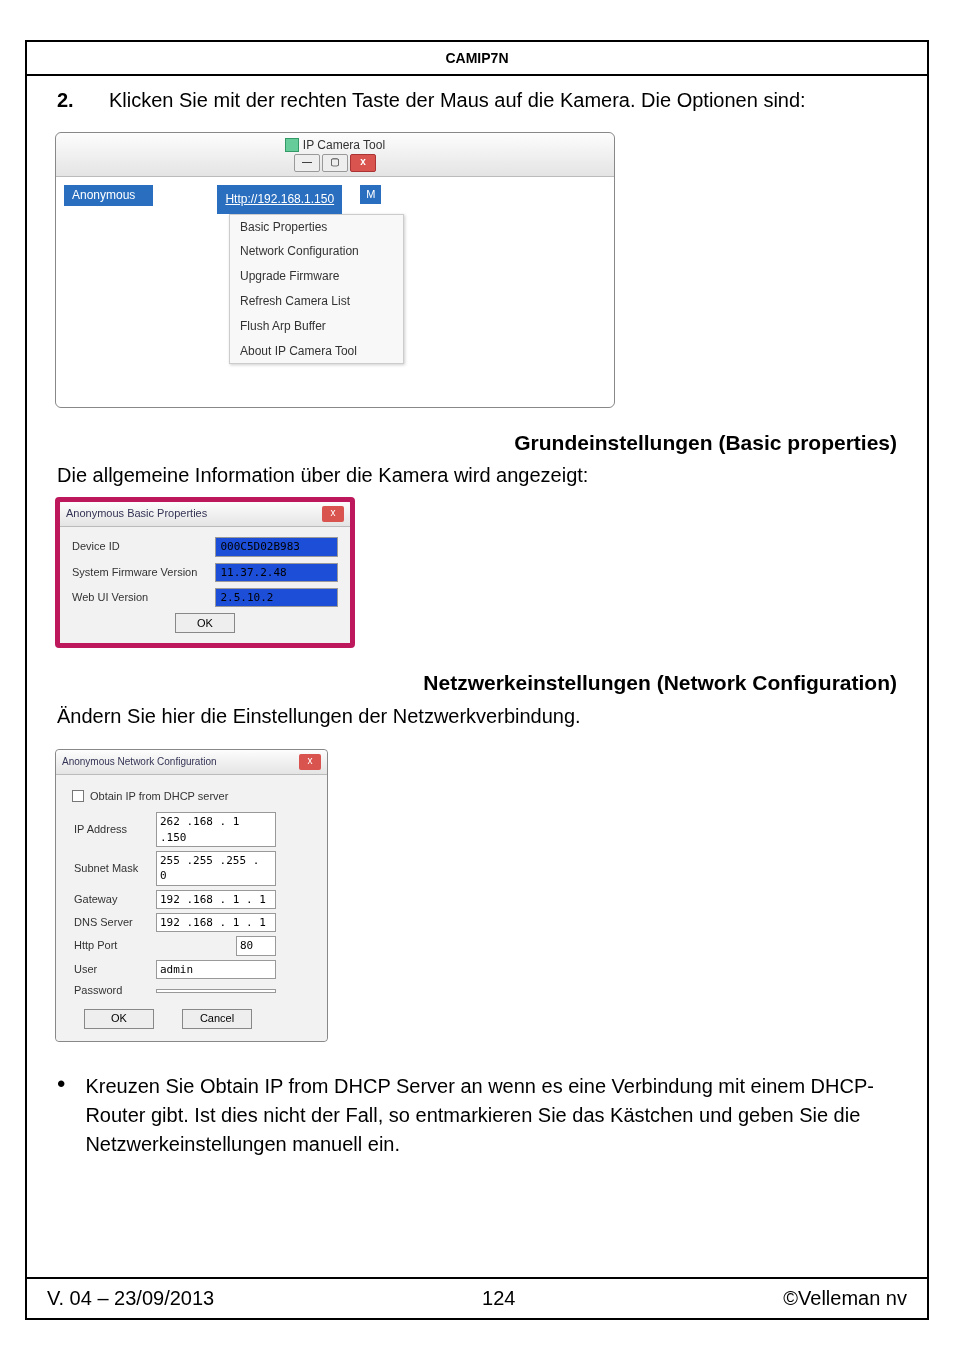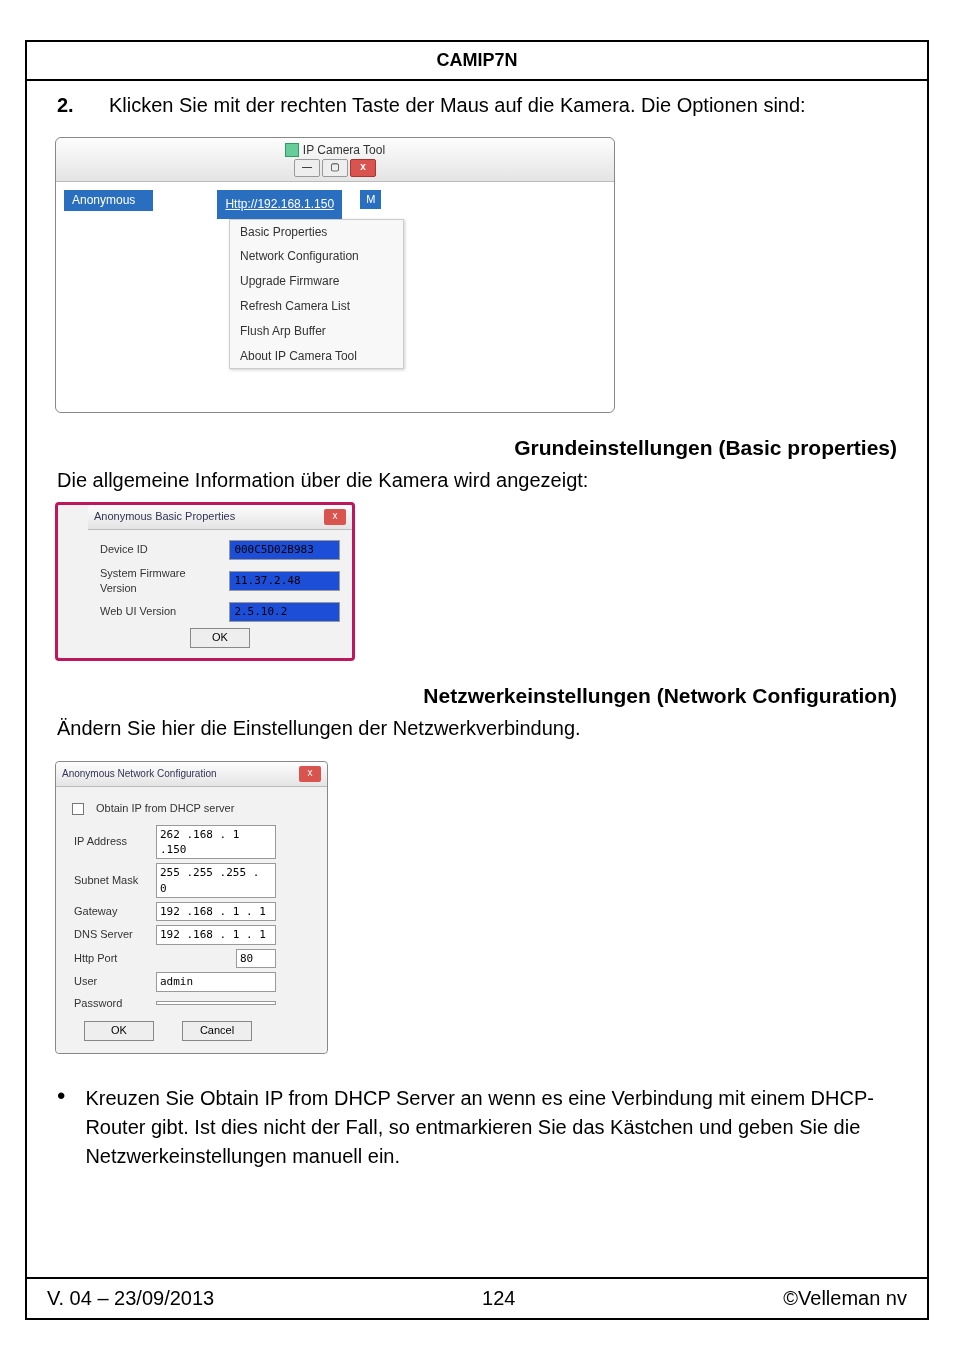--- a/index.html
+++ b/index.html
@@ -15,21 +15,21 @@
     margin: 40px 25px 25px 25px;
     height: 1280px;
     position: relative;
     background: #fff;
   }
   .header-bar {
     border-bottom: 2px solid #000;
     text-align: center;
     padding: 8px 0;
     font-weight: bold;
-    font-size: 18px;
+    font-size: 14px;
   }
   .content { padding: 10px 30px; font-size: 20px; line-height: 1.4; }
   .step-row { display: flex; gap: 24px; margin-bottom: 18px; }
   .step-num { font-weight: bold; min-width: 28px; }
   .step-text { flex: 1; }
   .screenshot-win {
     border: 1px solid #888;
     border-radius: 6px;
     width: 560px;
     margin-left: -2px;
@@ -55,33 +55,33 @@
   .win-body { background:#fff; padding:8px; height:230px; border-radius:0 0 6px 6px;}
   .cam-row { display:flex; align-items:flex-start; }
   .cam-badge { background:#2a6fbf; color:#fff; padding:2px 18px 2px 8px; font-size:12px;}
   .cam-url { background:#2a6fbf; color:#fff; text-decoration:underline; padding:6px 8px; font-size:12px; margin-left:64px; white-space:nowrap;}
   .cam-flag { background:#2a6fbf; color:#fff; padding:2px 6px; margin-left:18px; font-size:11px;}
   .ctx-menu { margin-left:165px; background:#f8f8f8; border:1px solid #ccc; width:175px; font-size:12px; box-shadow:1px 1px 3px rgba(0,0,0,0.2);}
   .ctx-menu div { padding:4px 10px; color:#333;}
   .section-head { font-weight:bold; font-size:21px; margin-top:20px; margin-bottom:4px;text-align:right;}
   .section-sub { font-size:20px; margin-bottom:8px;}
   
-  .dlg-bp { width:300px; border:3px solid #be185d; border-radius:4px; font-family:"Segoe UI",Tahoma,sans-serif; font-size:11px; background:#f2f2f2; margin-left:-2px;padding-left:30px;}
+  .dlg-bp { width:300px; border:5px solid #be185d; border-radius:4px; font-family:"Segoe UI",Tahoma,sans-serif; font-size:11px; background:#f2f2f2; margin-left:-2px;}
   .dlg-title { display:flex; justify-content:space-between; align-items:center; padding:4px 6px; background:linear-gradient(#fdfdfd,#e4e4e4); border-bottom:1px solid #bbb; border-radius:4px 4px 0 0;}
   .dlg-title .t { color:#335; }
   .dlg-title .x { background:#d9534f; color:#fff; width:22px; height:16px; text-align:center; border-radius:2px; font-size:10px; line-height:14px;}
   .dlg-body { padding:10px 12px; background:#f2f2f2; border-radius:0 0 4px 4px;}
   .dlg-row { display:flex; gap:10px; align-items:center; margin-bottom:6px;}
   .dlg-row .lbl { width:140px; color:#333;}
   .dlg-row .val { border:1px solid #999; background:#1d4ed8; padding:1px 4px; width:128px; font-family:monospace; font-size:11px;}
   .dlg-ok { width:60px; height:20px; border:1px solid #888; background:#eee; font-size:11px; margin:6px auto 0 auto; display:flex; align-items:center; justify-content:center;}
   
   .dlg-nc { width:273px; border:1px solid #888; border-radius:4px; font-family:"Segoe UI",Tahoma,sans-serif; font-size:11px; background:#f2f2f2; margin-left:-2px;}
   .dlg-nc .body { padding:10px 12px 12px 12px; background:#f2f2f2; border-radius:0 0 4px 4px;}
-  .chk-row { display:flex; align-items:center; gap:12px; margin:4px 0 8px 4px; color:#333;}
+  .chk-row { display:flex; align-items:center; gap:6px; margin:4px 0 8px 4px; color:#333;}
   .chk { width:12px; height:12px; border:1px solid #777; background:#fff;}
   .nc-tbl .row { display:flex; gap:10px; align-items:center; margin-bottom:4px;}
   .nc-tbl .lbl { width:78px; color:#333; padding-left:6px;}
   .nc-tbl .val { border:1px solid #999; background:#fff; padding:1px 3px; width:120px; font-family:monospace; font-size:11px;}
   .nc-tbl .val.short { width:40px; margin-left:80px;}
   .nc-btnrow { display:flex; gap:28px; margin-top:10px; padding-left:16px;}
   .nc-btn { width:70px; height:20px; border:1px solid #888; background:#eee; font-size:11px; display:flex; align-items:center; justify-content:center;}
   .bullet-row { display:flex; gap:20px; margin-top:30px; font-size:20px; line-height:1.45;}
   .bullet-dot { font-size:24px; line-height:1;}
   .footer-bar {

